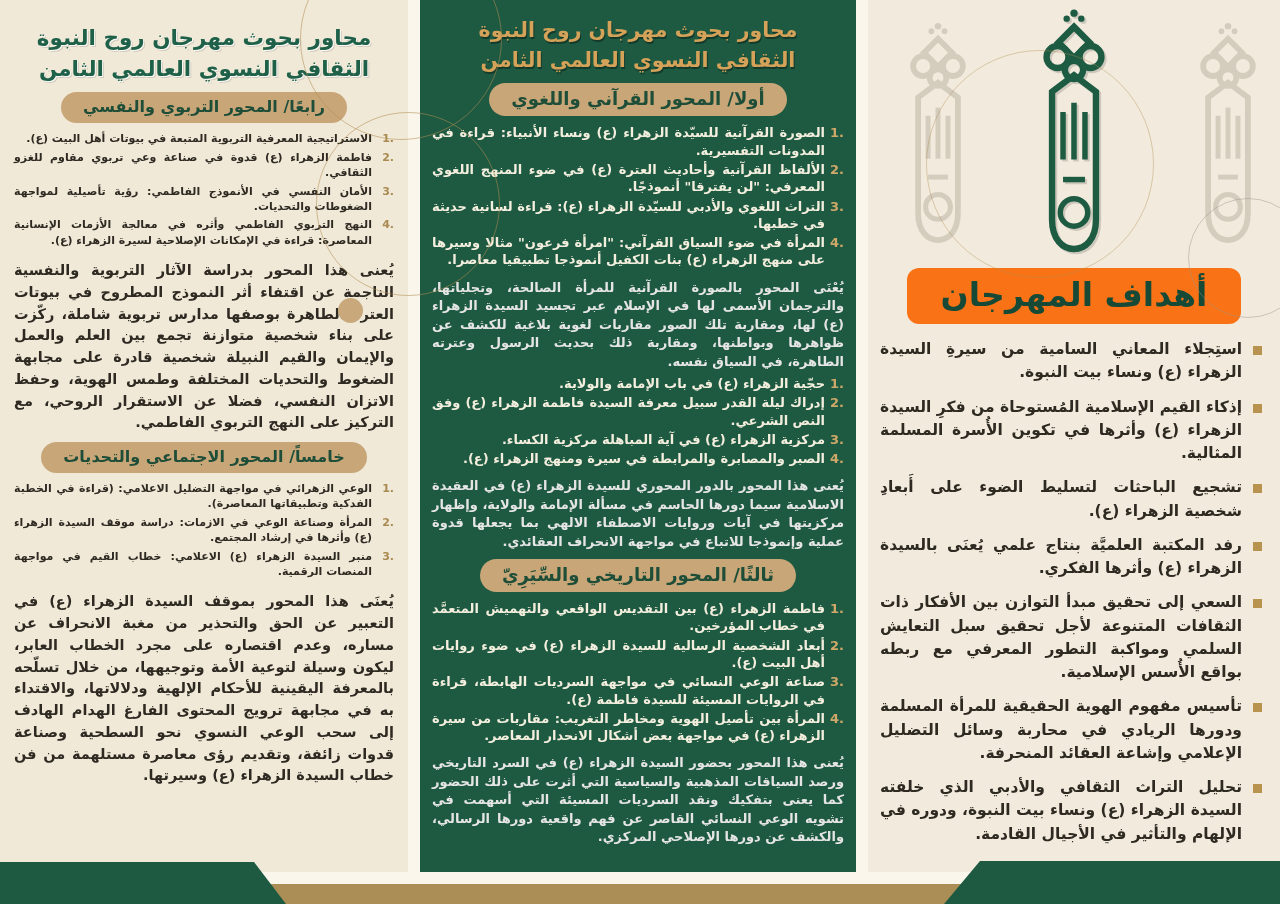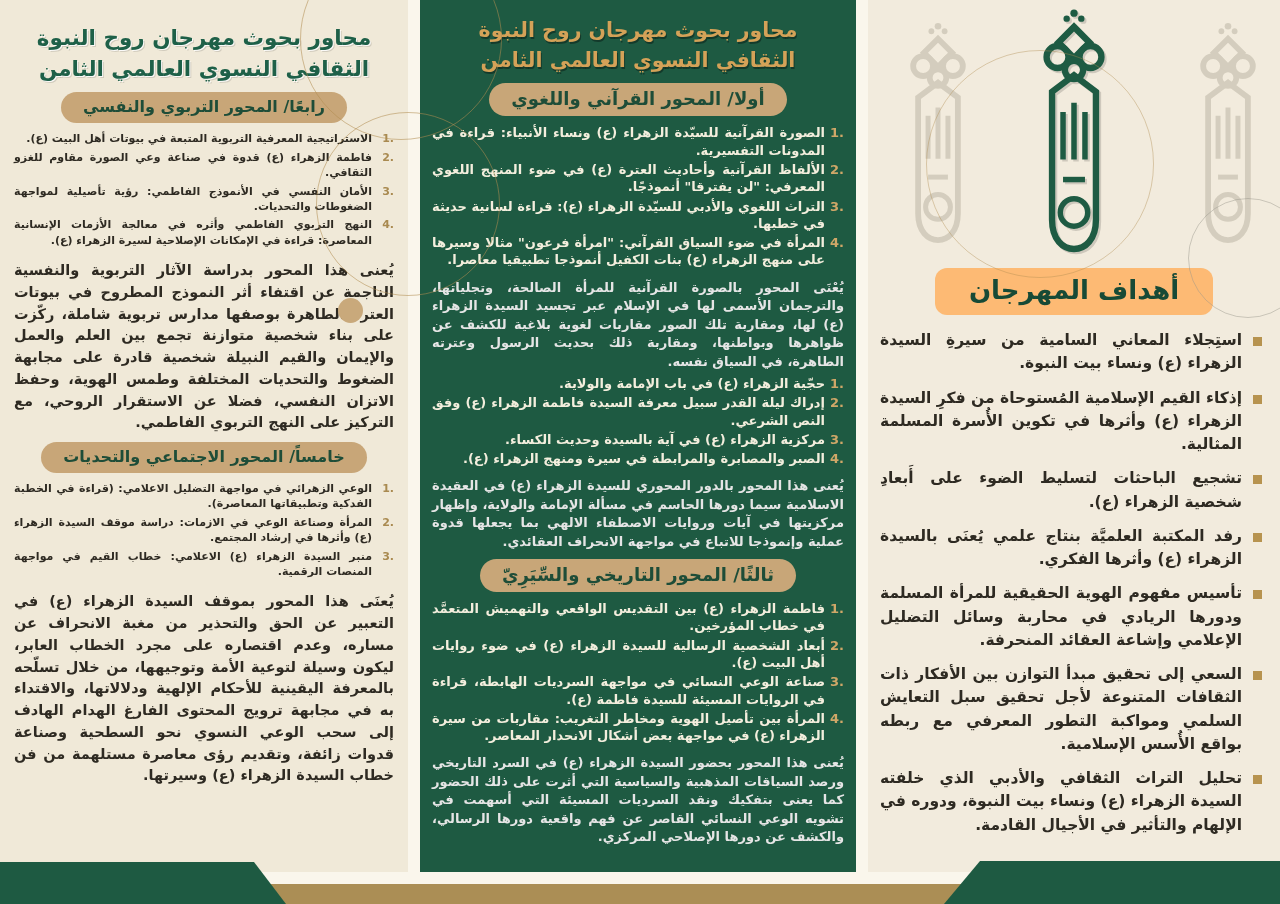--- a/index.html
+++ b/index.html
@@ -12,22 +12,22 @@
   .panel{position:absolute; top:0; height:872px; box-sizing:border-box;}
   
   .panel-goals{right:0; width:412px; background:#f2ebdd; overflow:hidden;}
   .logo-area{position:relative; height:266px;}
   .logo{position:absolute; color:#1e5b43;}
   .logo-main{left:158px; top:4px; width:96px; height:256px; filter:drop-shadow(2px 2px 0 rgba(0,0,0,.15));}
   .logo-faded{color:#bdb6a5; opacity:.55;}
   .logo-faded-a{left:6px; top:18px; width:128px; height:232px;}
   .logo-faded-b{left:296px; top:18px; width:128px; height:232px;}
   .goals-badge{
-    display:table; margin:2px auto 14px auto; background:#fdba74; color:#174a36;
-    font-size:26px; font-weight:bold; padding:7px 34px 10px 34px; border-radius:12px;
+    display:table; margin:2px auto 14px auto; background:#f97316; color:#174a36;
+    font-size:33px; font-weight:bold; padding:7px 34px 10px 34px; border-radius:12px;
   }
   .goals-list{list-style:none; margin:0; padding:0 16px 0 12px;}
   .goals-list li{
     position:relative; padding-right:22px; margin-bottom:11px;
     font-size:15.5px; font-weight:bold; color:#2e2a22; line-height:1.5; text-align:justify;
   }
   .goals-list li::before{
     content:""; position:absolute; right:2px; top:8px; width:9px; height:9px; background:#b7934f;
   }
   
@@ -138,43 +138,43 @@
           <circle cx="50" cy="228" r="15" stroke-width="6"></circle>
         </g>
       </svg>
     </div>
     <div class="goals-badge">أهداف المهرجان</div>
     <ul class="goals-list">
       <li>استِجلاء المعاني السامية من سيرةِ السيدة الزهراء (ع) ونساء بيت النبوة.</li>
       <li>إذكاء القيم الإسلامية المُستوحاة من فكرِ السيدة الزهراء (ع) وأثرها في تكوين الأُسرة المسلمة المثالية.</li>
       <li>تشجيع الباحثات لتسليط الضوء على أَبعادِ شخصية الزهراء (ع).</li>
       <li>رفد المكتبة العلميَّة بنتاج علمي يُعنَى بالسيدة الزهراء (ع) وأثرها الفكري.</li>
+      <li>السعي إلى تحقيق مبدأ التوازن بين الأفكار ذات الثقافات المتنوعة لأجل تحقيق سبل التعايش السلمي ومواكبة التطور المعرفي مع ربطه بواقع الأُسس الإسلامية.</li>
       <li>تأسيس مفهوم الهوية الحقيقية للمرأة المسلمة ودورها الريادي في محاربة وسائل التضليل الإعلامي وإشاعة العقائد المنحرفة.</li>
-      <li>السعي إلى تحقيق مبدأ التوازن بين الأفكار ذات الثقافات المتنوعة لأجل تحقيق سبل التعايش السلمي ومواكبة التطور المعرفي مع ربطه بواقع الأُسس الإسلامية.</li>
       <li>تحليل التراث الثقافي والأدبي الذي خلفته السيدة الزهراء (ع) ونساء بيت النبوة، ودوره في الإلهام والتأثير في الأجيال القادمة.</li>
     </ul>
   </div>
 
   <div class="panel panel-axes-main">
     <div class="mid-title">
       <div>محاور بحوث مهرجان روح النبوة</div>
       <div>الثقافي النسوي العالمي الثامن</div>
     </div>
     <div class="badge">أولا/ المحور القرآني واللغوي</div>
     <ol class="axis-list">
       <li>الصورة القرآنية للسيّدة الزهراء (ع) ونساء الأنبياء: قراءة في المدونات التفسيرية.</li>
       <li>الألفاظ القرآنية وأحاديث العترة (ع) في ضوء المنهج اللغوي المعرفي: "لن يفترقا" أنموذجًا.</li>
       <li>التراث اللغوي والأدبي للسيّدة الزهراء (ع): قراءة لسانية حديثة في خطبها.</li>
       <li>المرأة في ضوء السياق القرآني: "امرأة فرعون" مثالا وسيرها على منهج الزهراء (ع) بنات الكفيل أنموذجا تطبيقيا معاصرا.</li>
     </ol>
     <p class="axis-summary">يُعْنَى المحور بالصورة القرآنية للمرأة الصالحة، وتجلياتها، والترجمان الأسمى لها في الإسلام عبر تجسيد السيدة الزهراء (ع) لها، ومقاربة تلك الصور مقاربات لغوية بلاغية للكشف عن ظواهرها وبواطنها، ومقاربة ذلك بحديث الرسول وعترته الطاهرة، في السياق نفسه.</p>
     <ol class="axis-list">
       <li>حجّية الزهراء (ع) في باب الإمامة والولاية.</li>
       <li>إدراك ليلة القدر سبيل معرفة السيدة فاطمة الزهراء (ع) وفق النص الشرعي.</li>
-      <li>مركزية الزهراء (ع) في آية بالسيدة وحديث الكساء.</li>
+      <li>مركزية الزهراء (ع) في آية المباهلة مركزية الكساء.</li>
       <li>الصبر والمصابرة والمرابطة في سيرة ومنهج الزهراء (ع).</li>
     </ol>
     <p class="axis-summary">يُعنى هذا المحور بالدور المحوري للسيدة الزهراء (ع) في العقيدة الاسلامية سيما دورها الحاسم في مسألة الإمامة والولاية، وإظهار مركزيتها في آيات وروايات الاصطفاء الالهي بما يجعلها قدوة عملية وإنموذجا للاتباع في مواجهة الانحراف العقائدي.</p>
     <div class="badge">ثالثًا/ المحور التاريخي والسِّيَرِيّ</div>
     <ol class="axis-list">
       <li>فاطمة الزهراء (ع) بين التقديس الواقعي والتهميش المتعمَّد في خطاب المؤرخين.</li>
       <li>أبعاد الشخصية الرسالية للسيدة الزهراء (ع) في ضوء روايات أهل البيت (ع).</li>
       <li>صناعة الوعي النسائي في مواجهة السرديات الهابطة، قراءة في الروايات المسيئة للسيدة فاطمة (ع).</li>
       <li>المرأة بين تأصيل الهوية ومخاطر التغريب: مقاربات من سيرة الزهراء (ع) في مواجهة بعض أشكال الانحدار المعاصر.</li>
     </ol>
@@ -182,21 +182,21 @@
   </div>
 
   <div class="panel panel-axes-secondary">
     <div class="left-title">
       <div>محاور بحوث مهرجان روح النبوة</div>
       <div>الثقافي النسوي العالمي الثامن</div>
     </div>
     <div class="badge">رابعًا/ المحور التربوي والنفسي</div>
     <ol class="axis-list">
       <li>الاستراتيجية المعرفية التربوية المتبعة في بيوتات أهل البيت (ع).</li>
-      <li>فاطمة الزهراء (ع) قدوة في صناعة وعي الصورة مقاوم للغزو الثقافي.</li>
+      <li>فاطمة الزهراء (ع) قدوة في صناعة وعي تربوي مقاوم للغزو الثقافي.</li>
       <li>الأمان النفسي في الأنموذج الفاطمي: رؤية تأصيلية لمواجهة الضغوطات والتحديات.</li>
       <li>النهج التربوي الفاطمي وأثره في معالجة الأزمات الإنسانية المعاصرة: قراءة في الإمكانات الإصلاحية لسيرة الزهراء (ع).</li>
     </ol>
     <p class="axis-summary">يُعنى هذا المحور بدراسة الآثار التربوية والنفسية الناجمة عن اقتفاء أثر النموذج المطروح في بيوتات العترة الطاهرة بوصفها مدارس تربوية شاملة، ركّزت على بناء شخصية متوازنة تجمع بين العلم والعمل والإيمان والقيم النبيلة شخصية قادرة على مجابهة الضغوط والتحديات المختلفة وطمس الهوية، وحفظ الاتزان النفسي، فضلا عن الاستقرار الروحي، مع التركيز على النهج التربوي الفاطمي.</p>
     <div class="badge">خامساً/ المحور الاجتماعي والتحديات</div>
     <ol class="axis-list">
       <li>الوعي الزهرائي في مواجهة التضليل الاعلامي: (قراءة في الخطبة الفدكية وتطبيقاتها المعاصرة).</li>
       <li>المرأة وصناعة الوعي في الازمات: دراسة موقف السيدة الزهراء (ع) وأثرها في إرشاد المجتمع.</li>
       <li>منبر السيدة الزهراء (ع) الاعلامي: خطاب القيم في مواجهة المنصات الرقمية.</li>
     </ol>

